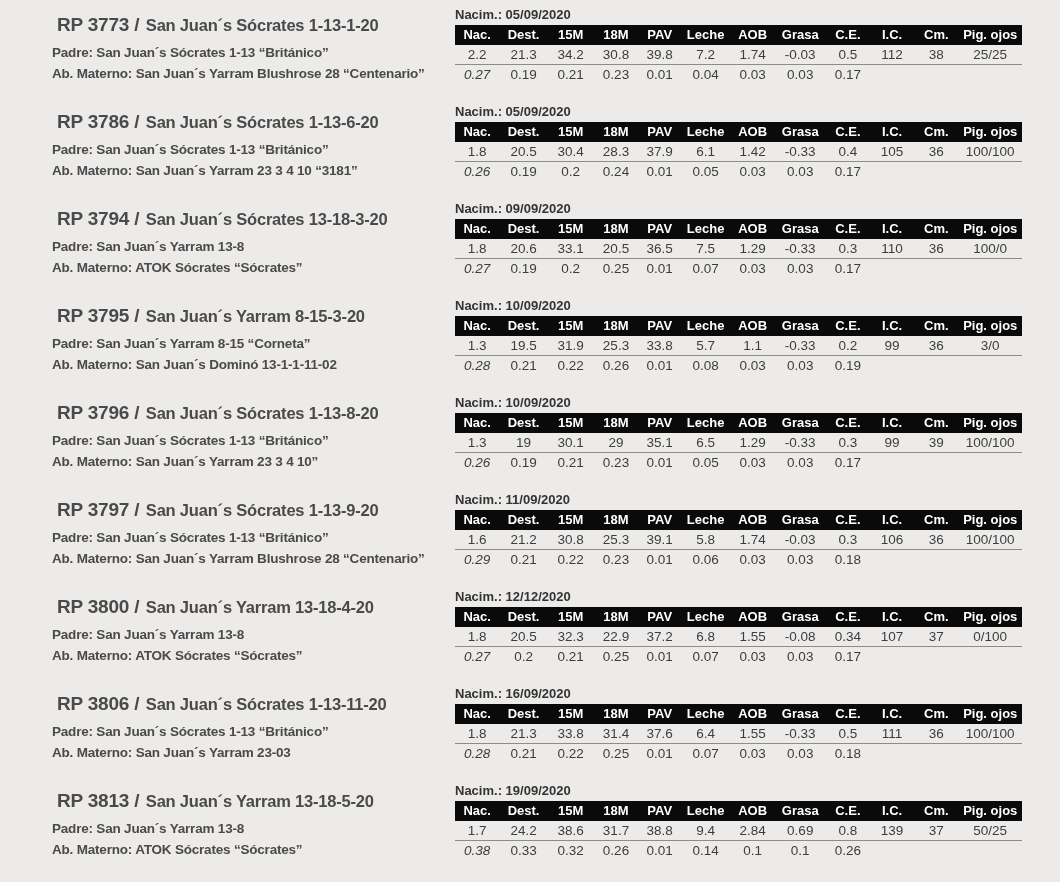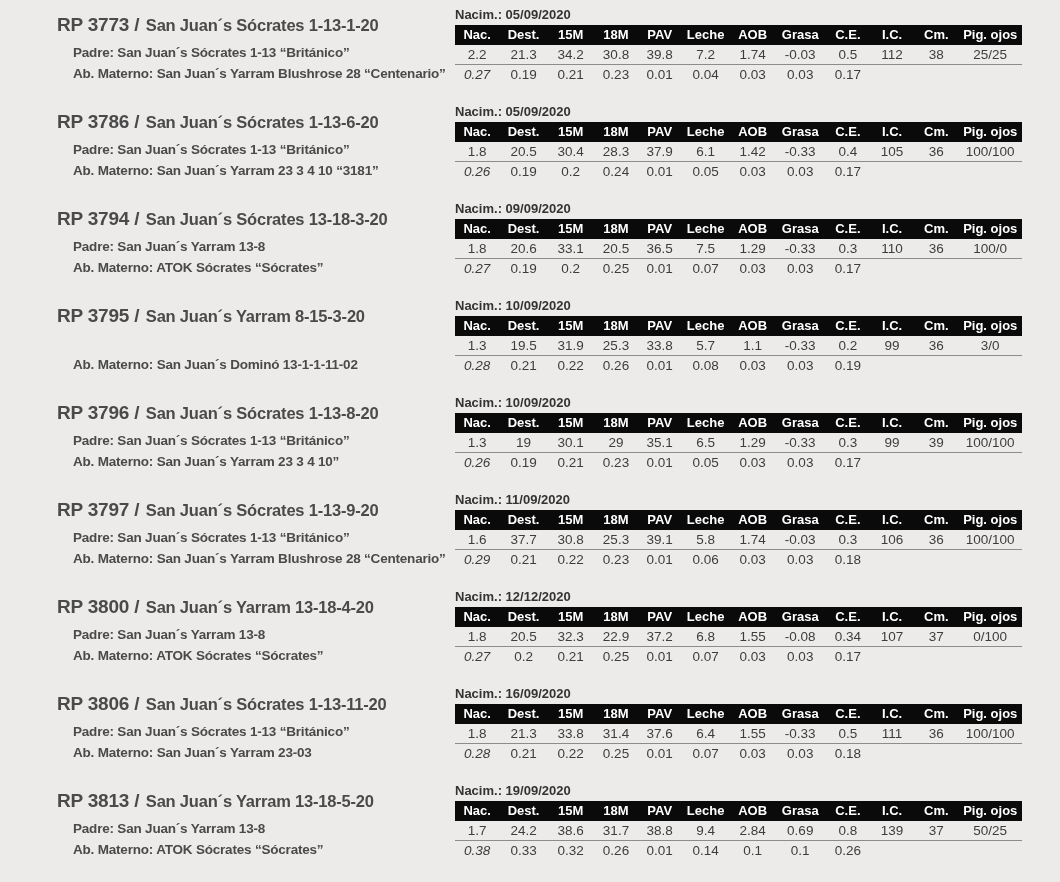--- a/index.html
+++ b/index.html
@@ -13,21 +13,21 @@
   .record { position: relative; height: 97px; }
 
   .title {
     position: absolute; left: 57px; top: 9px; margin: 0;
     white-space: nowrap; letter-spacing: -0.2px; color: #4a4a4a;
   }
   .title .rp { font-size: 19px; font-weight: bold; }
   .title .nm { font-size: 16.5px; font-weight: bold; }
 
   .padre, .abmat {
-    position: absolute; left: 73px; margin: 0;
+    position: absolute; left: 52px; margin: 0;
     font-size: 13.5px; font-weight: bold; letter-spacing: -0.2px;
     white-space: nowrap; color: #4a4a4a;
   }
   .padre { top: 45px; }
   .abmat { top: 66px; }
 
   .tablewrap { position: absolute; left: 455px; top: 7px; width: 567px; }
   .nacim {
     text-align: left; font-size: 13px; font-weight: bold;
     color: #333333; margin: 0 0 3px 0; white-space: nowrap;
@@ -240,20 +240,21 @@
         </tbody>
       </table>
     </div>
   </section>
 
   <section class="record">
     <h2 class="title">
       <span class="rp">RP 3795 /</span>
       <span class="nm">San Juan´s Yarram 8-15-3-20</span>
     </h2>
+    <p class="padre">Padre: San Juan´s Yarram 8-15 “Corneta”</p>
     <p class="abmat">Ab. Materno: San Juan´s Dominó 13-1-1-11-02</p>
     <div class="tablewrap">
       <p class="nacim"><span>Nacim.:</span> <span>10/09/2020</span></p>
       <table>
         <thead>
             <tr class="hrow">
               <th>Nac.</th>
               <th>Dest.</th>
               <th>15M</th>
               <th>18M</th>
@@ -383,21 +384,21 @@
               <th>Grasa</th>
               <th>C.E.</th>
               <th>I.C.</th>
               <th>Cm.</th>
               <th>Pig. ojos</th>
             </tr>
           </thead>
         <tbody>
           <tr class="r1">
               <td>1.6</td>
-              <td>37.7</td>
+              <td>21.2</td>
               <td>30.8</td>
               <td>25.3</td>
               <td>39.1</td>
               <td>5.8</td>
               <td>1.74</td>
               <td>-0.03</td>
               <td>0.3</td>
               <td>106</td>
               <td>36</td>
               <td>100/100</td>

